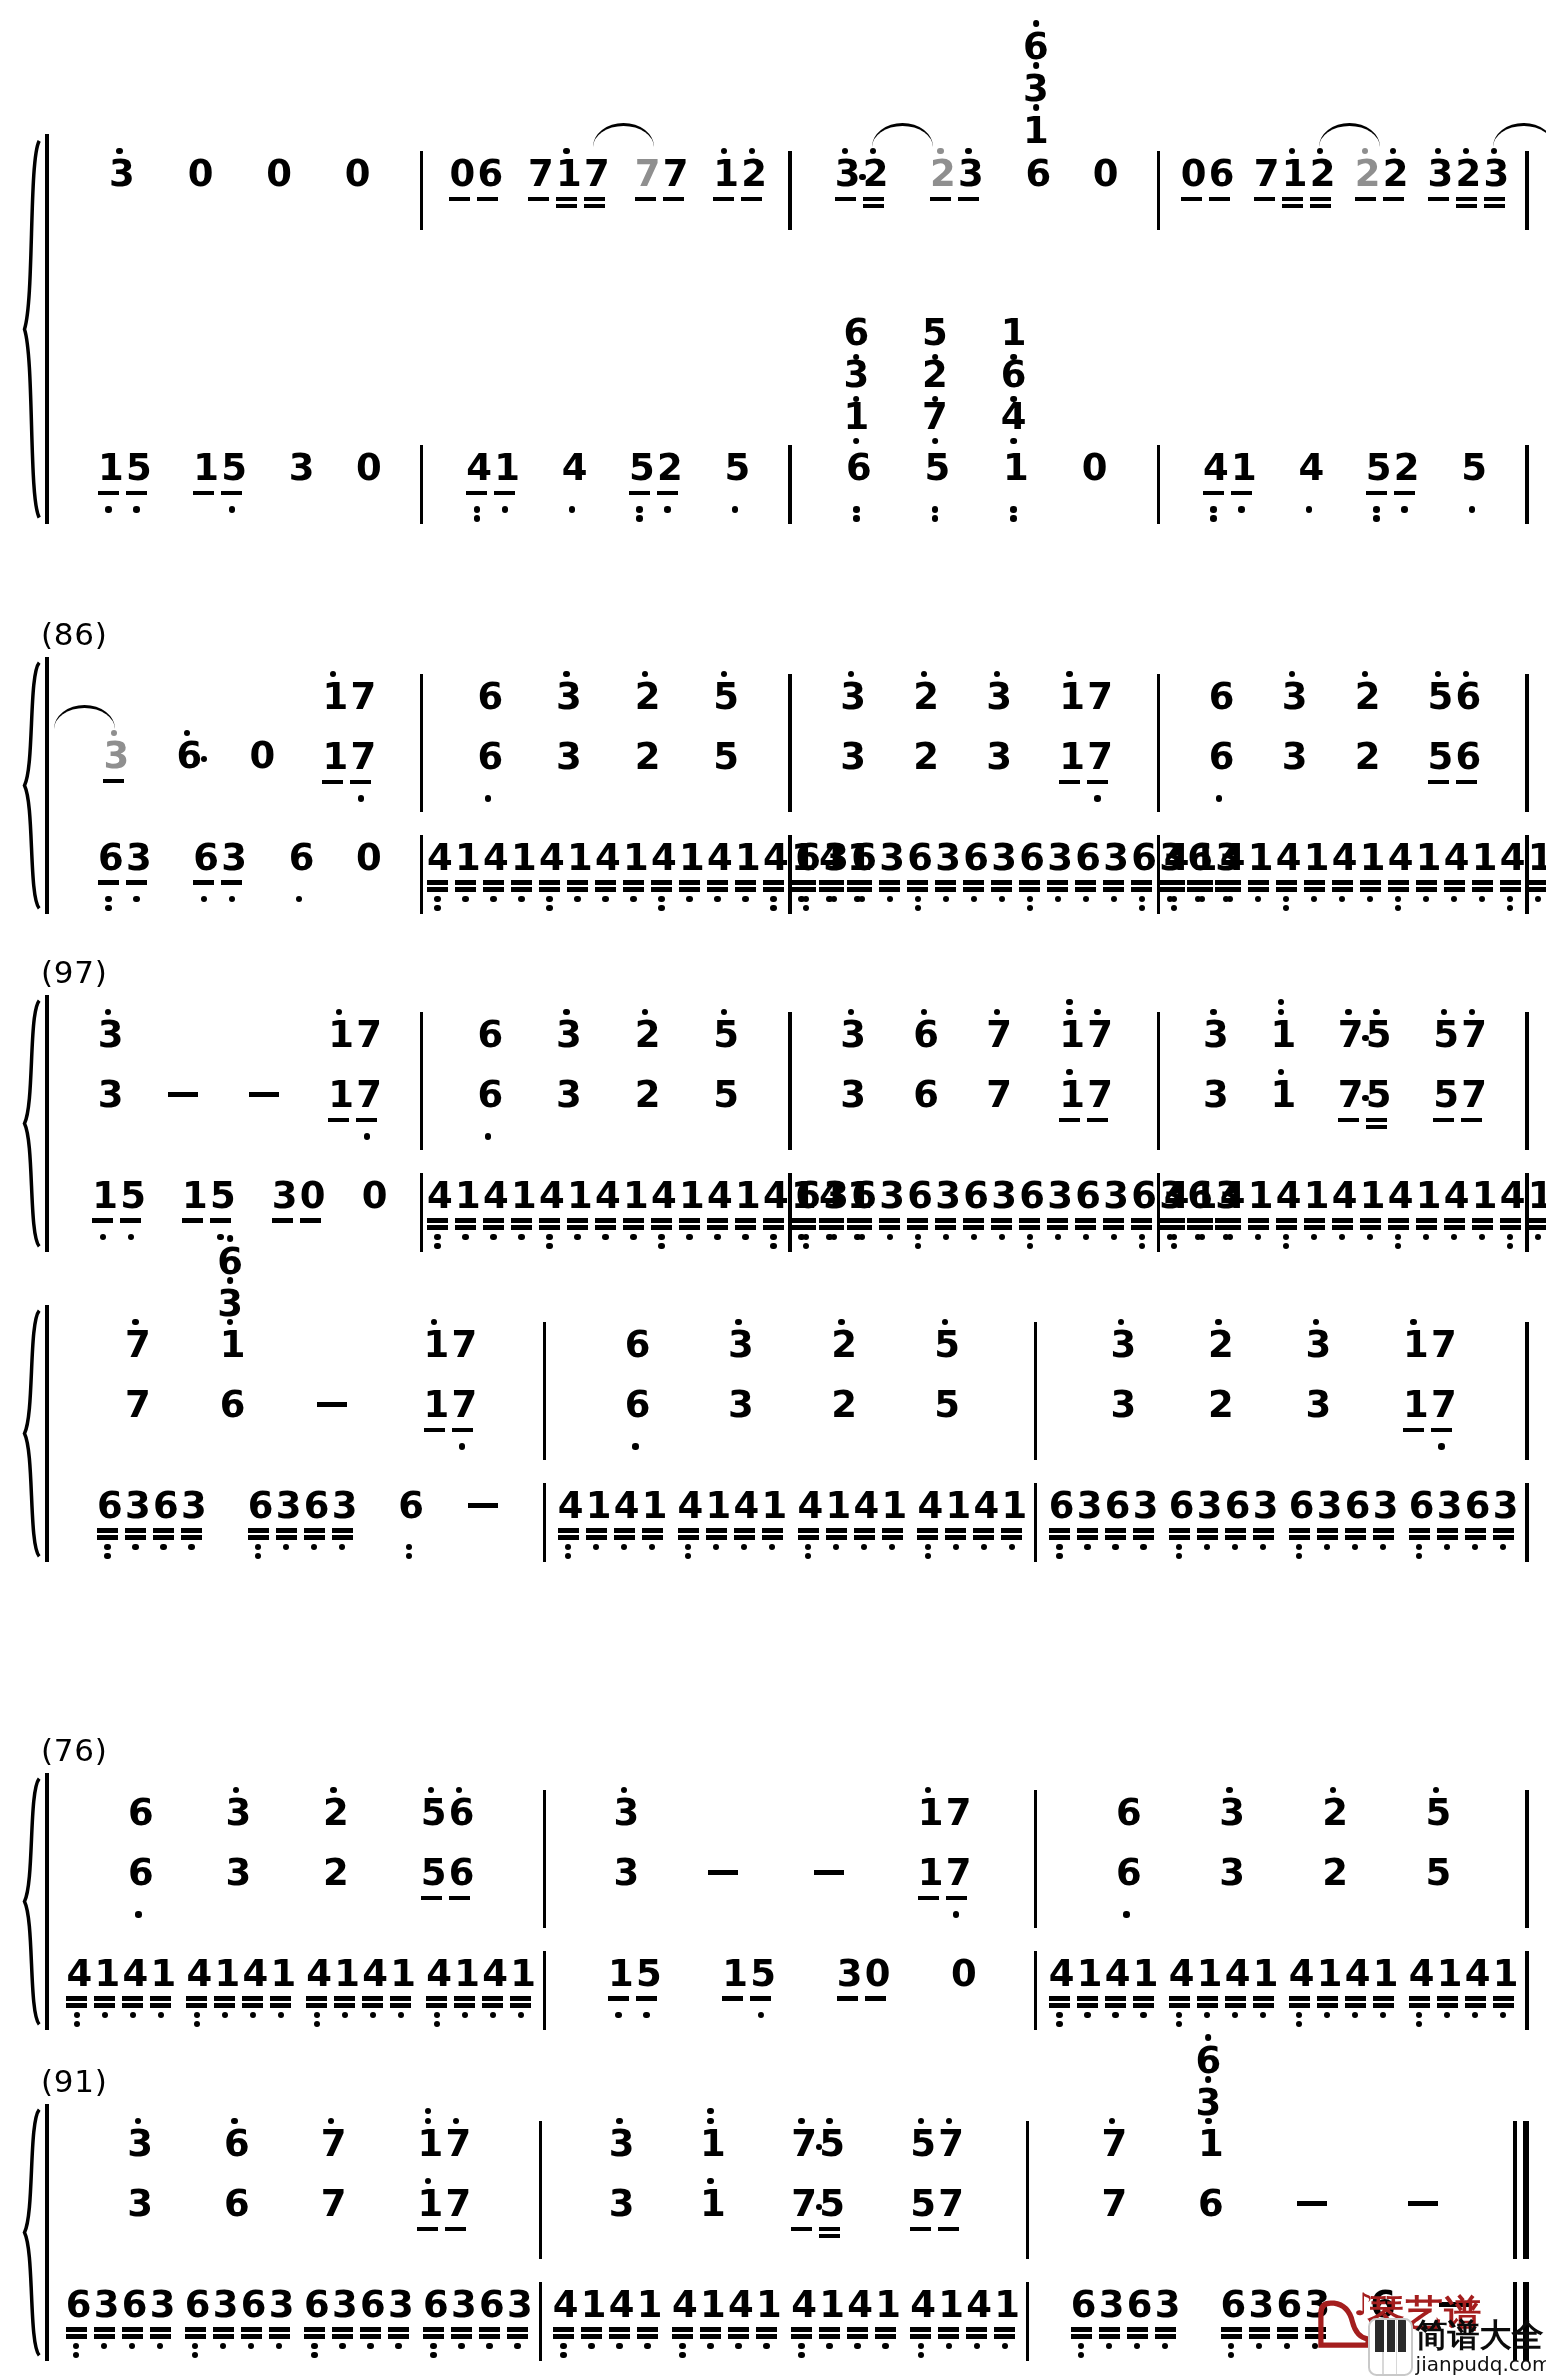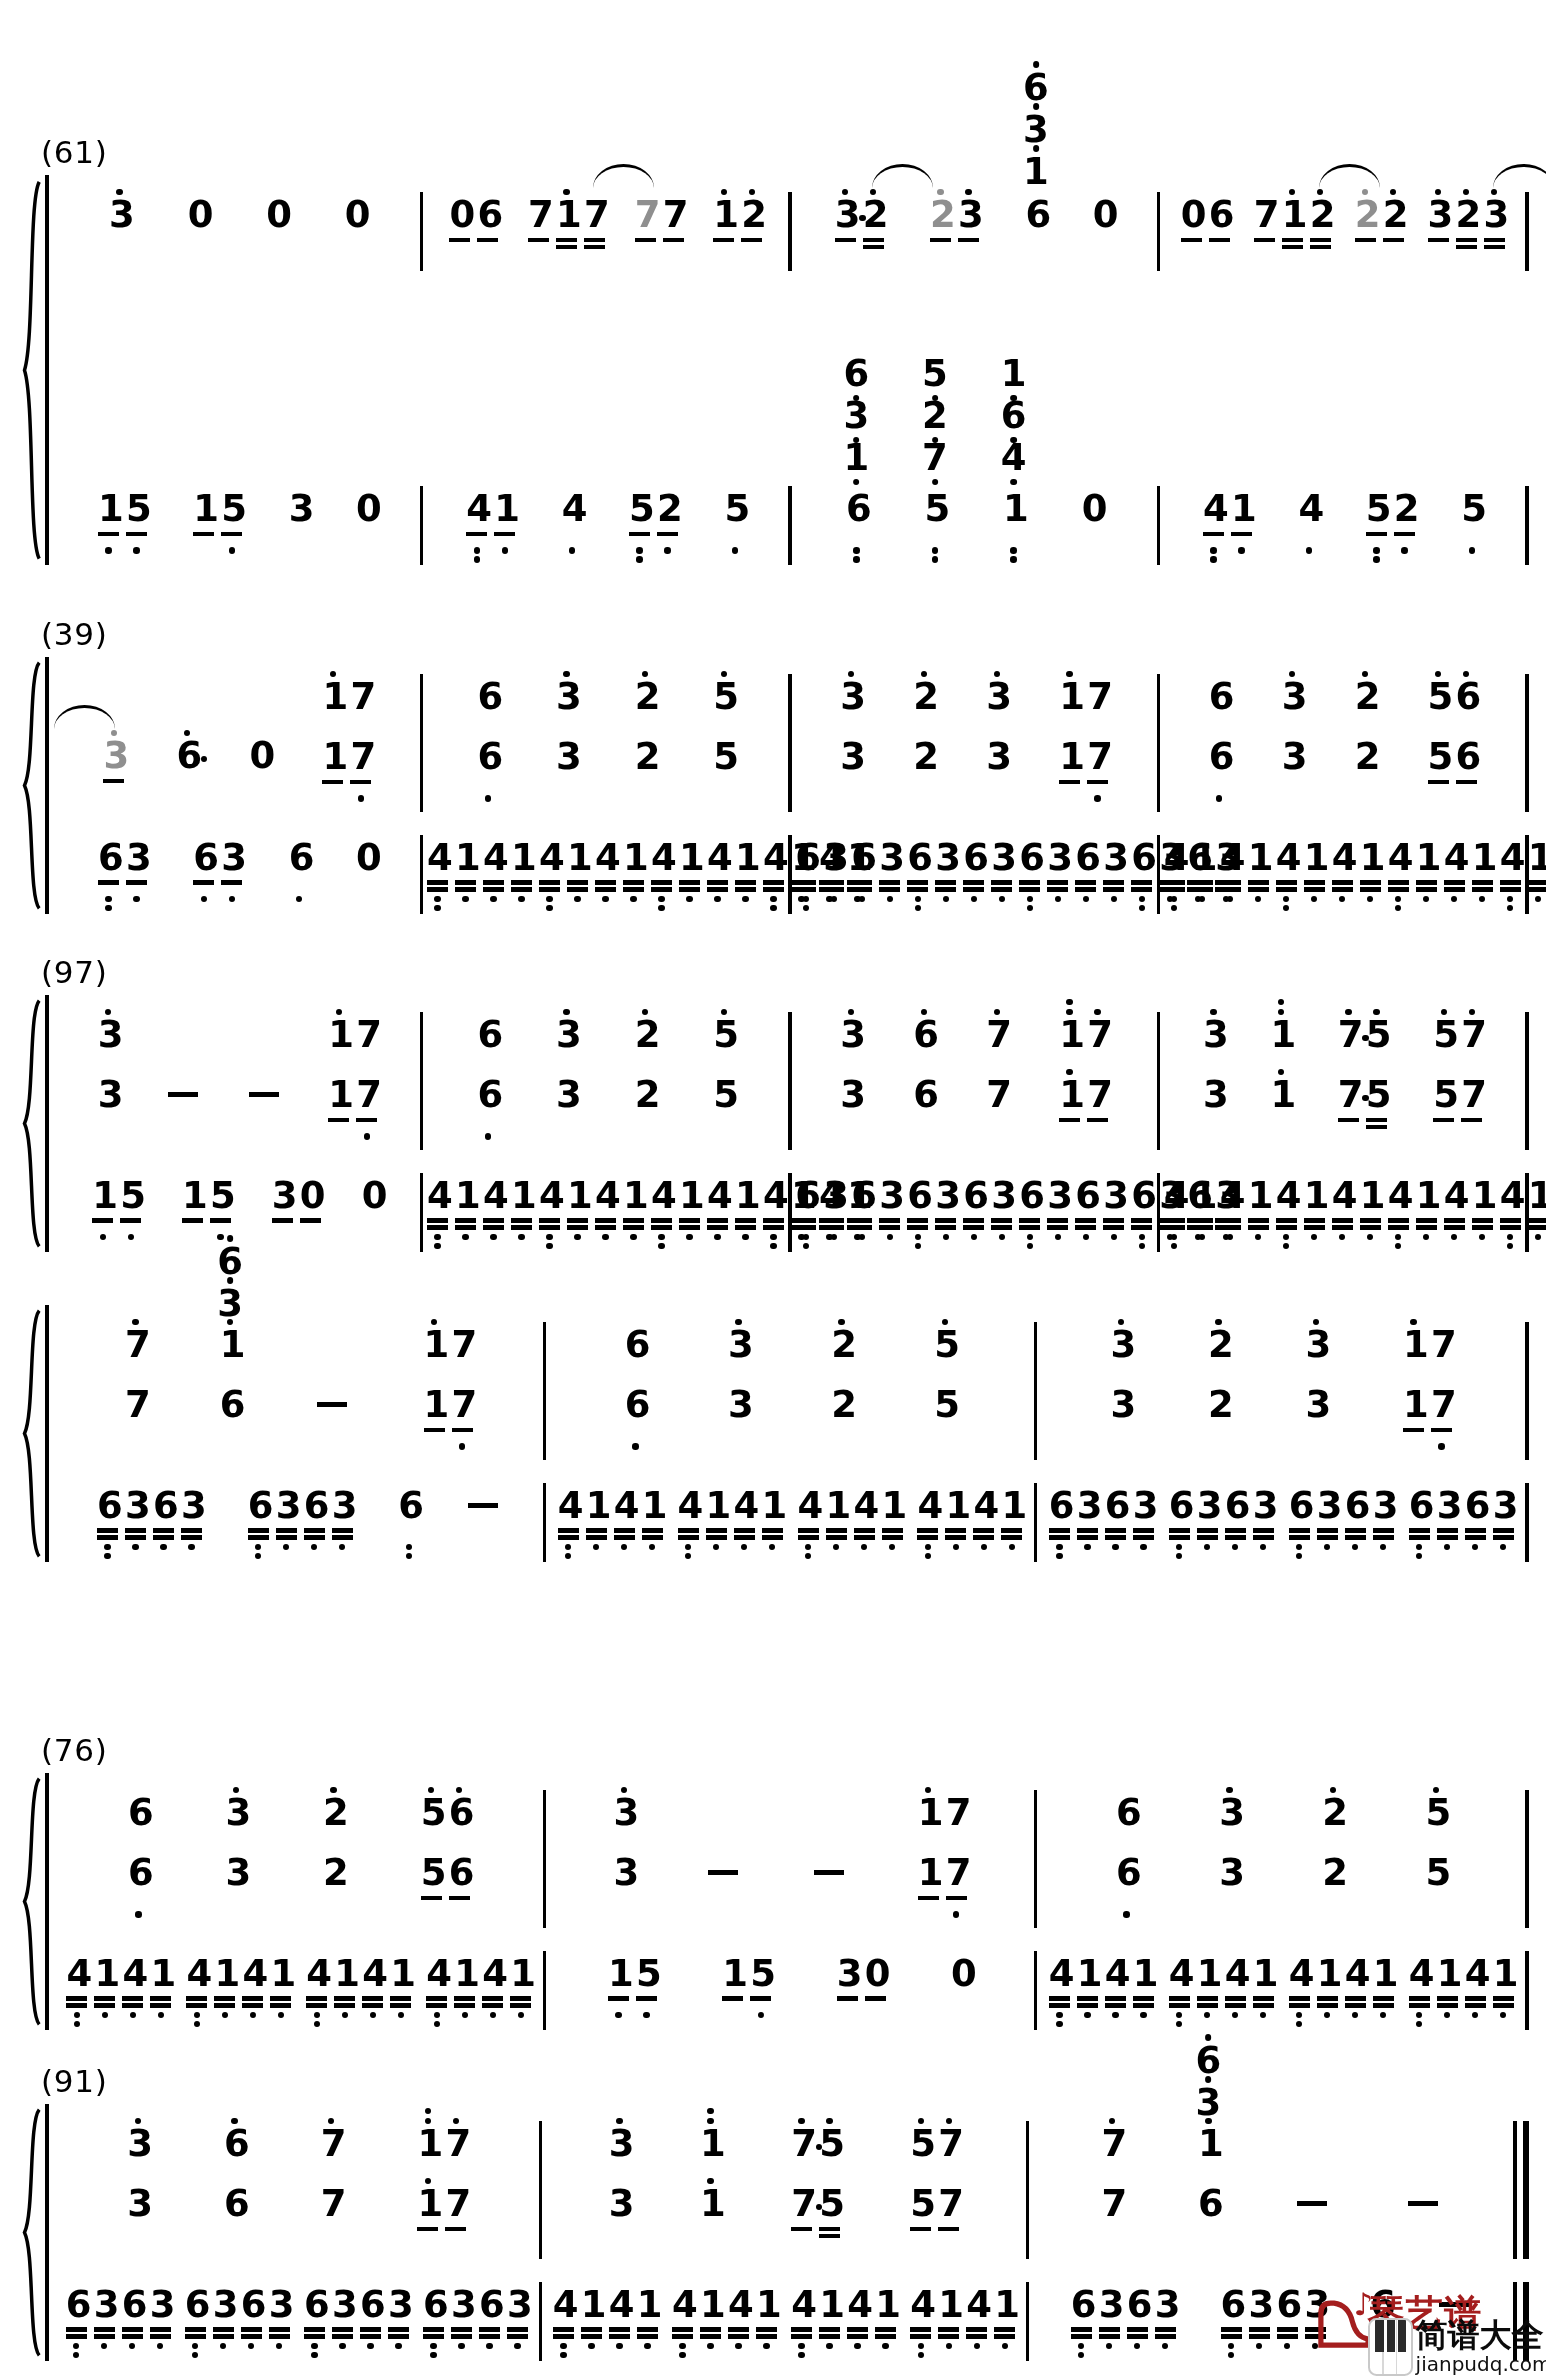--- a/index.html
+++ b/index.html
@@ -59,21 +59,20 @@
   .wm-right{position:absolute;left:103px;top:24px;z-index:2;white-space:nowrap;}
   .wm-title{font-size:32px;font-weight:700;color:#0a0a0a;line-height:35px;}
   .wm-url{font-size:20px;color:#111;line-height:22.6px;}
 </style>
 </head>
 <body>
 
 <div class="page">
   <div>
       <div class="system s0">
-        <div class="label">(61)</div>
         <div class="body">
           <div class="bracecol">
             <svg viewBox="0 0 30 100" preserveAspectRatio="none">
               <path d="M26,1 C11,6 19,42 5,50 C19,58 11,94 26,99" fill="none" stroke="black" stroke-width="3.5" vector-effect="non-scaling-stroke"></path>
             </svg>
             <div class="sline"></div>
           </div>
           <div class="staves">
             <div class="staff">
               <div class="measure">
@@ -665,21 +664,21 @@
                     </div>
                   </div>
                 </div>
               </div>
               <div class="bar low"></div>
             </div>
           </div>
         </div>
       </div>
       <div class="system s1">
-        <div class="label">(39)</div>
+        <div class="label">(86)</div>
         <div class="body">
           <div class="bracecol">
             <svg viewBox="0 0 30 100" preserveAspectRatio="none">
               <path d="M26,1 C11,6 19,42 5,50 C19,58 11,94 26,99" fill="none" stroke="black" stroke-width="3.5" vector-effect="non-scaling-stroke"></path>
             </svg>
             <div class="sline"></div>
           </div>
           <div class="staves">
             <div class="staff">
               <div class="measure">

